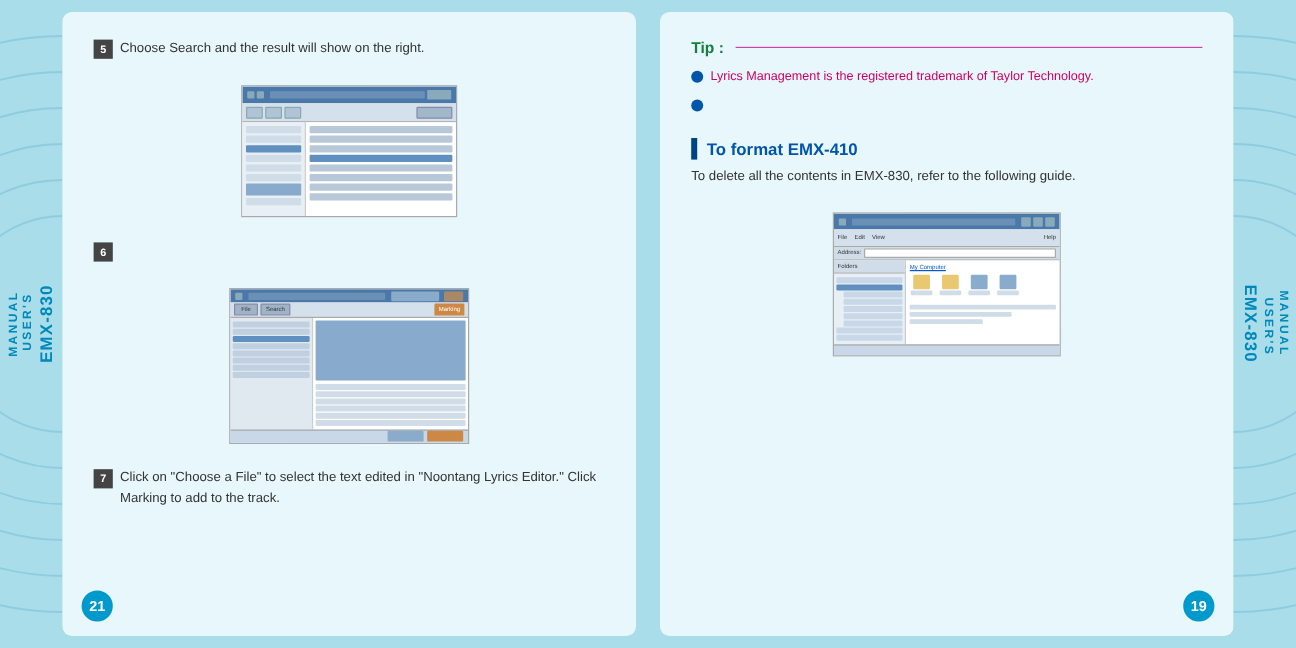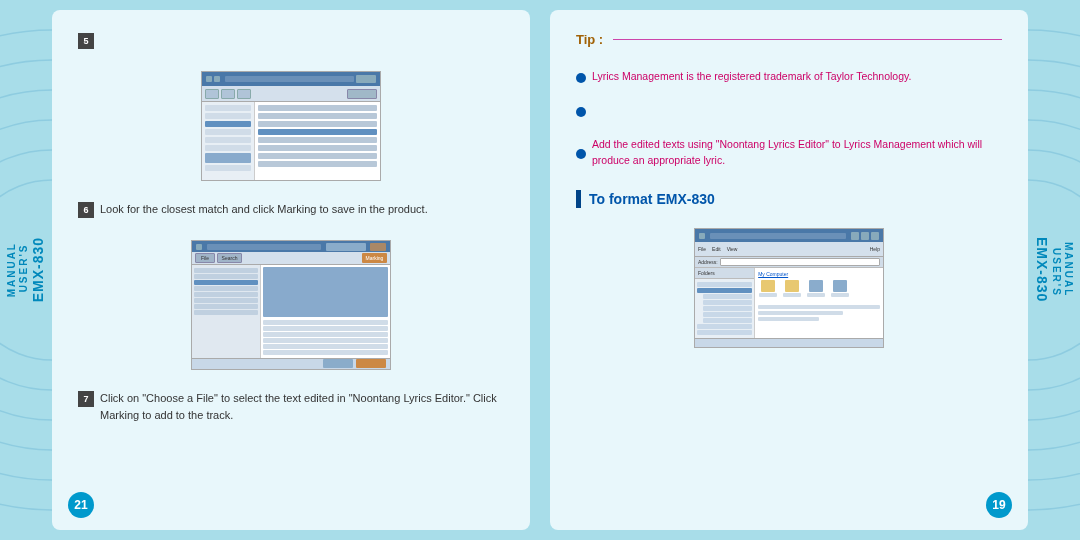--- a/index.html
+++ b/index.html
@@ -178,38 +178,37 @@
     
     .tip-header {
       display: flex;
       align-items: center;
       margin-bottom: 10px;
     }
 
     .tip-label {
       font-size: 13px;
       font-weight: bold;
-      color: #a16207;
+      color: #15803d;
       margin-right: 10px;
       white-space: nowrap;
     }
 
     .tip-line {
       flex: 1;
       height: 1px;
       background: #cc44aa;
     }
 
     .tip-item {
       display: flex;
-      align-items: center;
+      align-items: flex-start;
       margin-bottom: 8px;
       font-size: 10.5px;
       line-height: 1.5;
-      margin-top: 12px;
     }
 
     .tip-bullet {
       width: 10px;
       height: 10px;
       background: #0055aa;
       border-radius: 50%;
       margin-right: 6px;
       flex-shrink: 0;
       margin-top: 2px;
@@ -291,20 +290,21 @@
       <div style="font-size:14px;font-weight:900;letter-spacing:1px;">EMX-830</div>
       <div style="font-size:10px;margin-top:4px;">USER'S</div>
       <div style="font-size:10px;">MANUAL</div>
     </div>
   </div>
 
   <div class="page page-left">
 
     <div class="step-row">
       <div class="step-num">5</div>
+      <div class="step-text">Choose Search and the result will show on the right.</div>
     </div>
 
     <div style="display:flex;justify-content:center;margin:6px 0 12px 0;">
       <div class="screenshot-box ss-small">
         <div class="screenshot-inner">
           <div class="ss-titlebar">
             <div class="ss-dot"></div>
             <div class="ss-dot"></div>
             <div style="flex:1;height:6px;background:#6a90b8;margin-left:3px;border-radius:1px;"></div>
             <div style="width:20px;height:8px;background:#8ab;border-radius:1px;"></div>
@@ -337,21 +337,20 @@
               <div class="ss-row" style="background:#b8c8d8;"></div>
               <div class="ss-row" style="background:#b8c8d8;"></div>
             </div>
           </div>
         </div>
       </div>
     </div>
 
     <div class="step-row">
       <div class="step-num">6</div>
-      <div class="step-text">Look for the closest match and click Marking to save in the product.</div>
     </div>
 
     <div style="display:flex;justify-content:center;margin:6px 0 12px 0;">
       <div class="screenshot-box ss-medium">
         <div class="screenshot-inner">
           <div class="ss-titlebar">
             <div class="ss-dot"></div>
             <div style="flex:1;height:6px;background:#6a90b8;margin:0 3px;border-radius:1px;"></div>
             <div style="width:40px;height:8px;background:#8aacca;border-radius:1px;"></div>
             <div style="width:16px;height:8px;background:#aa8866;border-radius:1px;margin-left:2px;"></div>
@@ -410,30 +409,27 @@
 
     <div class="tip-item">
       <div class="tip-bullet"></div>
       <div class="tip-text">Lyrics Management is the registered trademark of Taylor Technology.</div>
     </div>
 
     <div class="tip-item">
       <div class="tip-bullet"></div>
     </div>
 
-    <div class="tip-item">
-      <div class="tip-bullet"></div>
-      <div class="tip-text">Add the edited texts using "Noontang Lyrics Editor" to Lyrics Management which will produce an appropriate lyric.</div>
-    </div>
 
     <div class="format-header">
       <div class="format-bar"></div>
-      <div class="format-title">To format EMX-830</div>
-    </div>
-
+      <div class="format-title">To format EMX-410</div>
+    </div>
+
+    <div class="format-desc">To delete all the contents in EMX-830, refer to the following guide.</div>
 
     <div style="display:flex;justify-content:center;margin:6px 0;">
       <div class="screenshot-box ss-large">
         <div class="screenshot-inner">
           <div class="ss-titlebar">
             <div class="ss-dot"></div>
             <div style="flex:1;height:6px;background:#6a90b8;margin:0 3px;border-radius:1px;"></div>
             <div style="display:flex;gap:2px;">
               <div style="width:8px;height:8px;background:#8ab;border-radius:1px;"></div>
               <div style="width:8px;height:8px;background:#8ab;border-radius:1px;"></div>

